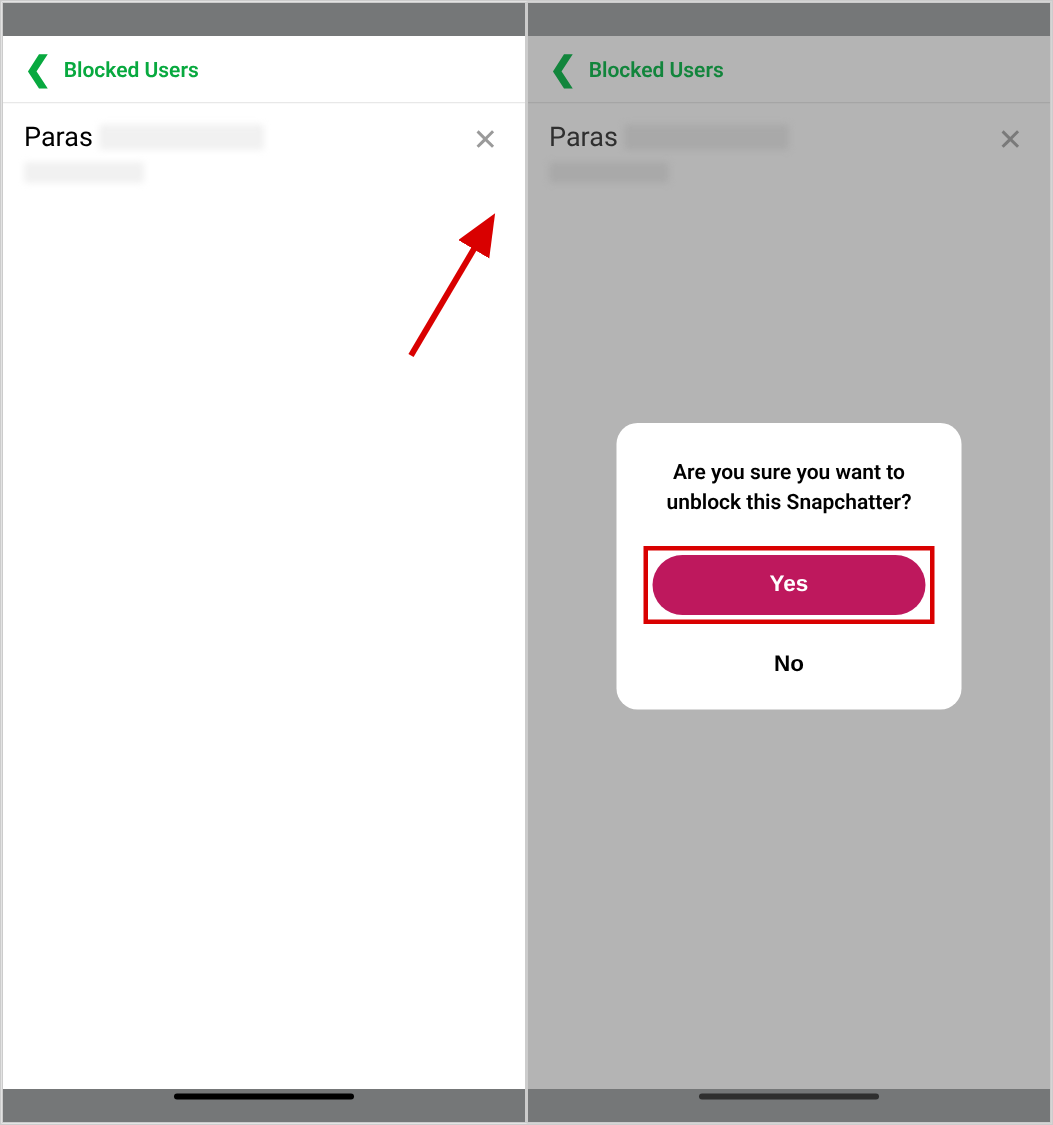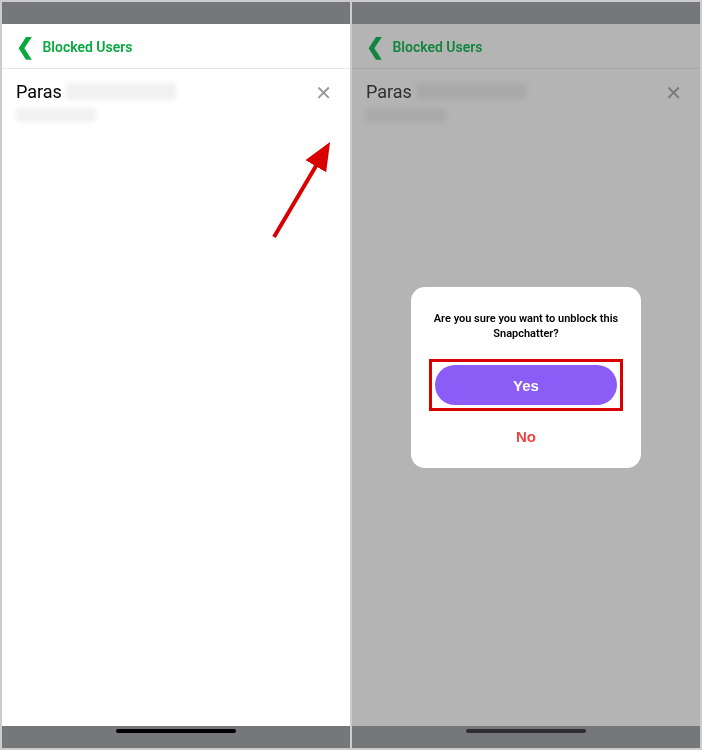--- a/index.html
+++ b/index.html
@@ -150,46 +150,46 @@
       background: #fff;
       border-radius: 14px;
       width: 230px;
       padding: 24px 18px 22px 18px;
       text-align: center;
       pointer-events: auto;
       position: relative;
       top: -20px;
     }
     .dialog-text {
-      font-size: 11px;
+      font-size: 14px;
       font-weight: 600;
       color: #000;
       line-height: 1.4;
       margin-bottom: 18px;
     }
     .yes-button-wrap {
       border: 3px solid #d90000;
       padding: 3px;
       margin-bottom: 16px;
     }
     .yes-button {
-      background: #8b5cf6;
+      background: #be185d;
       color: #fff;
       border: none;
       width: 100%;
       height: 40px;
       border-radius: 22px;
       font-size: 15px;
       font-weight: 600;
       cursor: pointer;
     }
     .no-button {
       background: none;
       border: none;
-      color: #ef4444;
+      color: #000000;
       font-size: 15px;
       font-weight: 700;
       cursor: pointer;
     }
   </style>
 </head>
 <body>
 
 <div class="screen">
   <div class="status-bar"></div>

